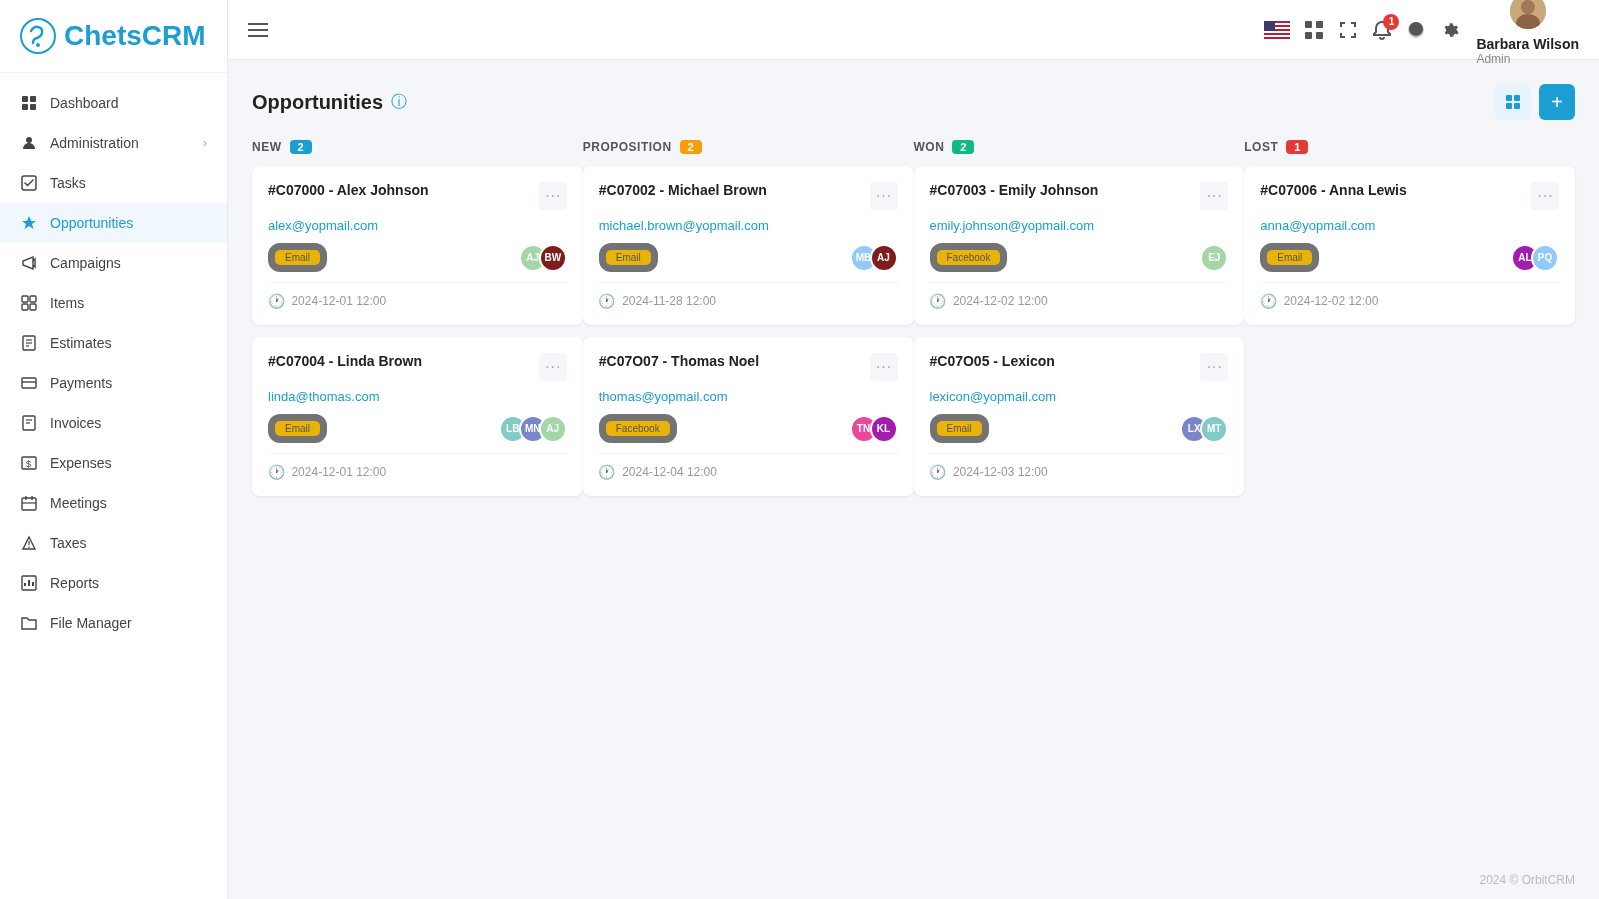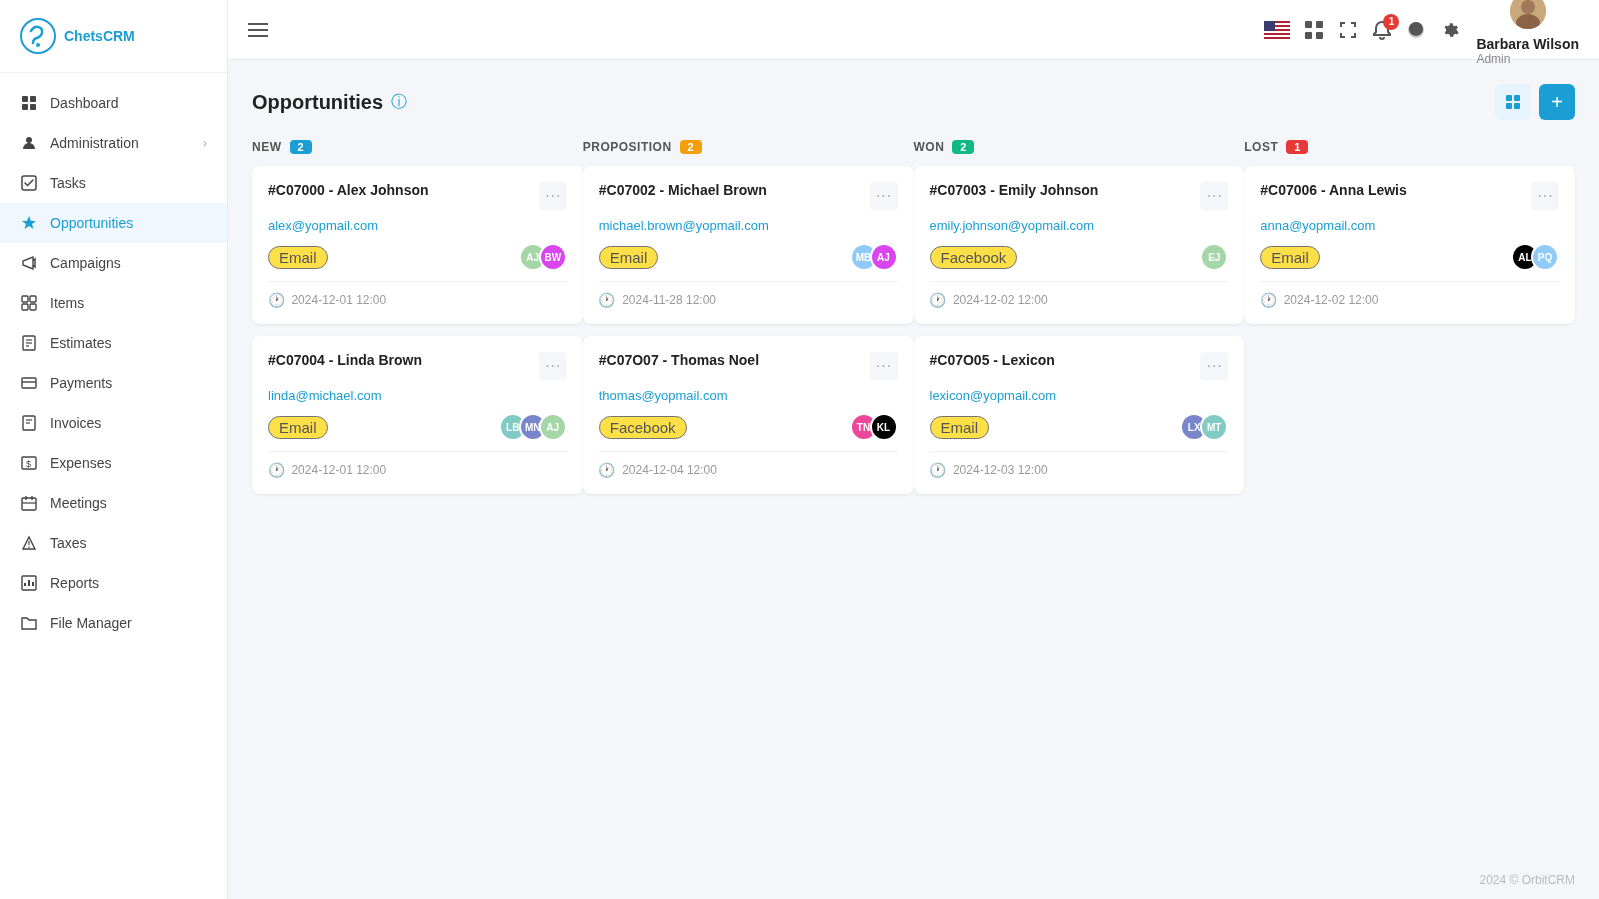--- a/index.html
+++ b/index.html
@@ -21,21 +21,21 @@
       display: flex;
       align-items: center;
       gap: 8px;
       border-bottom: 1px solid #f0f0f0;
     }
     .logo-icon {
       width: 36px;
       height: 36px;
     }
     .logo-text {
-      font-size: 14px;
+      font-size: 28px;
       font-weight: 700;
       color: #1a9ed4;
     }
     .sidebar-nav {
       padding: 10px 0;
       flex: 1;
     }
     .nav-item {
       display: flex;
       align-items: center;
@@ -261,27 +261,27 @@
       font-size: 13px;
       margin-bottom: 10px;
     }
     .card-tags-row {
       display: flex;
       align-items: center;
       justify-content: space-between;
       margin-bottom: 10px;
     }
     .tag {
-      font-size: 15px;
+      font-size: 10px;
       font-weight: 500;
       padding: 2px 10px;
       border-radius: 12px;
-      border: 1px solid #737373;
+      border: 7px solid #737373;
       color: #555;
-      background: #fde047;
+      background: #eab308;
     }
     .card-avatars {
       display: flex;
     }
     .avatar-small {
       width: 28px;
       height: 28px;
       border-radius: 50%;
       border: 2px solid #fff;
       margin-left: -8px;
@@ -309,25 +309,25 @@
     
     .footer {
       text-align: right;
       padding: 12px 24px;
       font-size: 12px;
       color: #bbb;
     }
 
     
     .av1 { background: #7986cb; }
-    .av2 { background: #d946ef; }
+    .av2 { background: #7f1d1d; }
     .av3 { background: #a5d6a7; }
     .av4 { background: #ec4899; }
     .av5 { background: #80cbc4; }
-    .av6 { background: #000000; }
+    .av6 { background: #a21caf; }
     .av7 { background: #90caf9; }
 
     
     svg { display: block; }
   </style>
 </head>
 <body>
 
 <div class="sidebar">
   <div class="sidebar-logo">
@@ -626,21 +626,21 @@
             <span class="clock-icon">🕐</span>
             <span>2024-12-01 12:00</span>
           </div>
         </div>
 
         <div class="card">
           <div class="card-header">
             <span class="card-title">#C07004 - Linda Brown</span>
             <div class="card-menu">···</div>
           </div>
-          <div class="card-email">linda@michael.com</div>
+          <div class="card-email">linda@thomas.com</div>
           <div class="card-tags-row">
             <span class="tag">Email</span>
             <div class="card-avatars">
               <div class="avatar-small av5">LB</div>
               <div class="avatar-small av1">MN</div>
               <div class="avatar-small av3">AJ</div>
             </div>
           </div>
           <div class="card-date-row">
             <span class="clock-icon">🕐</span>

